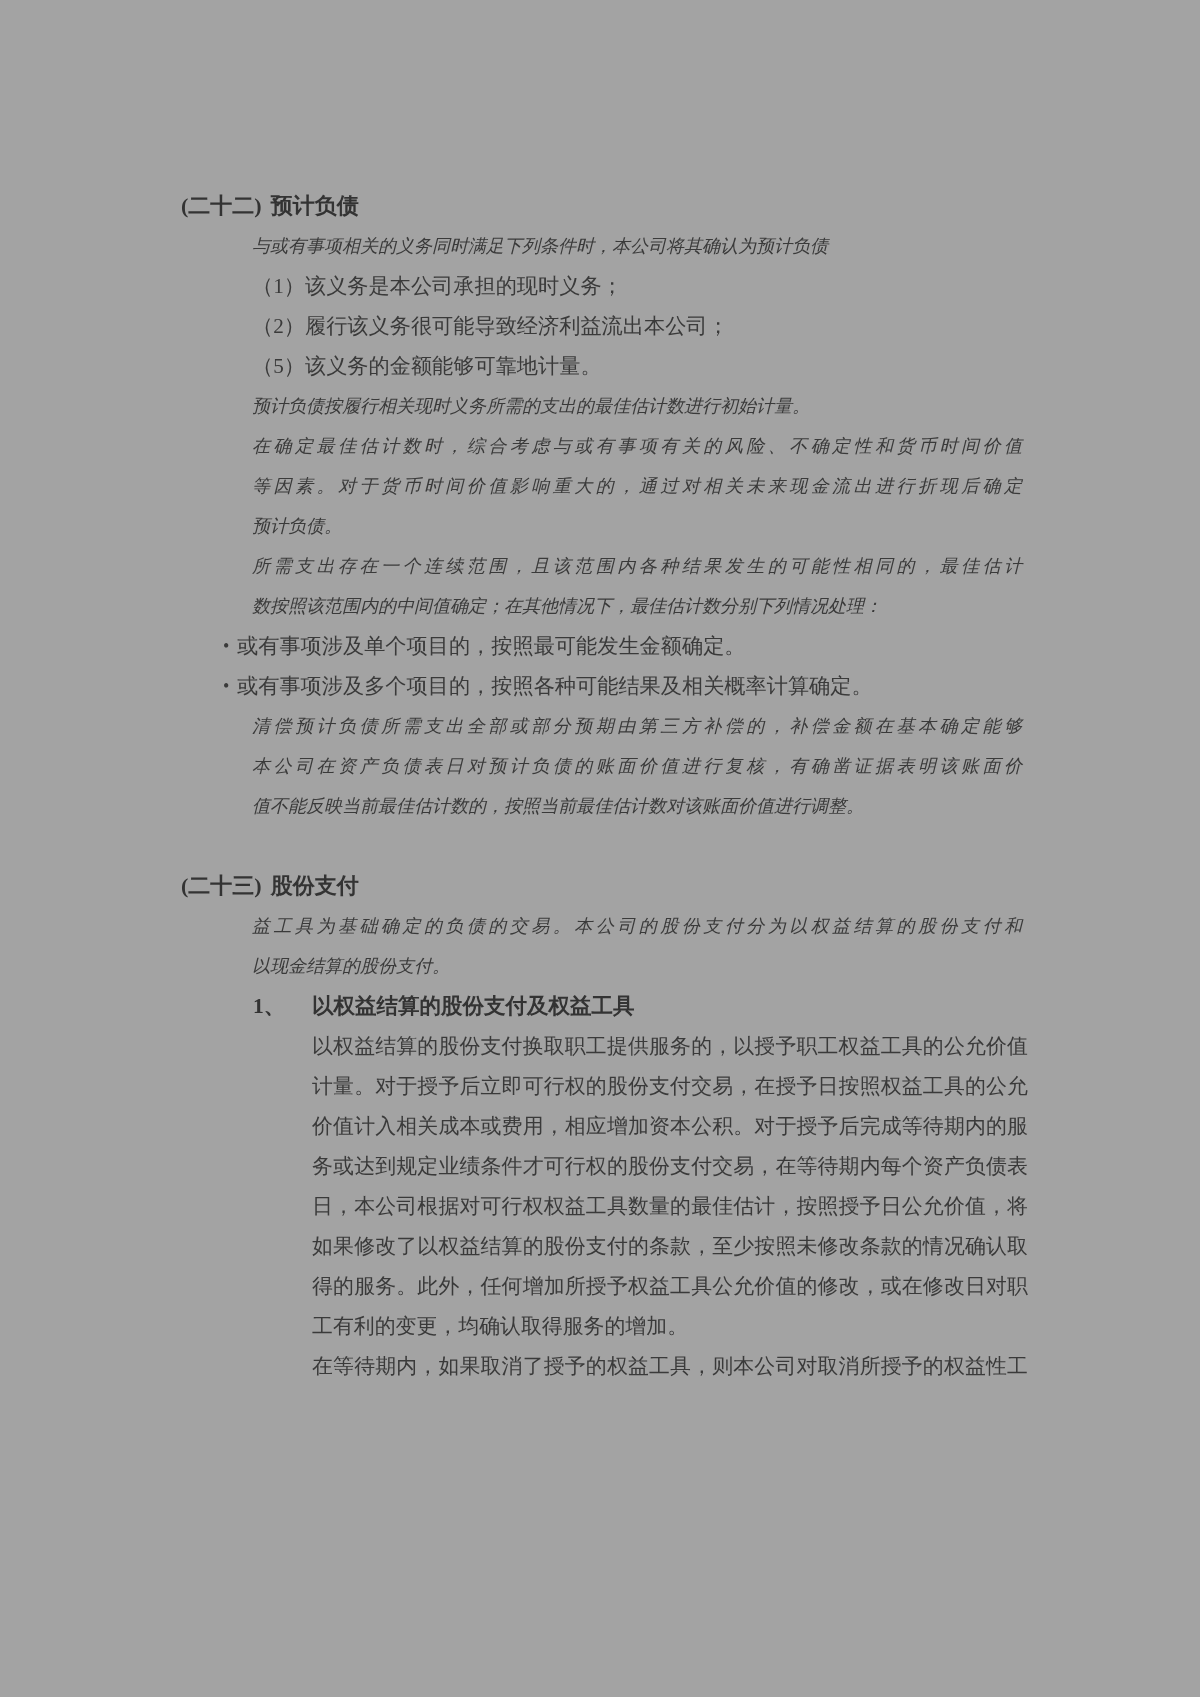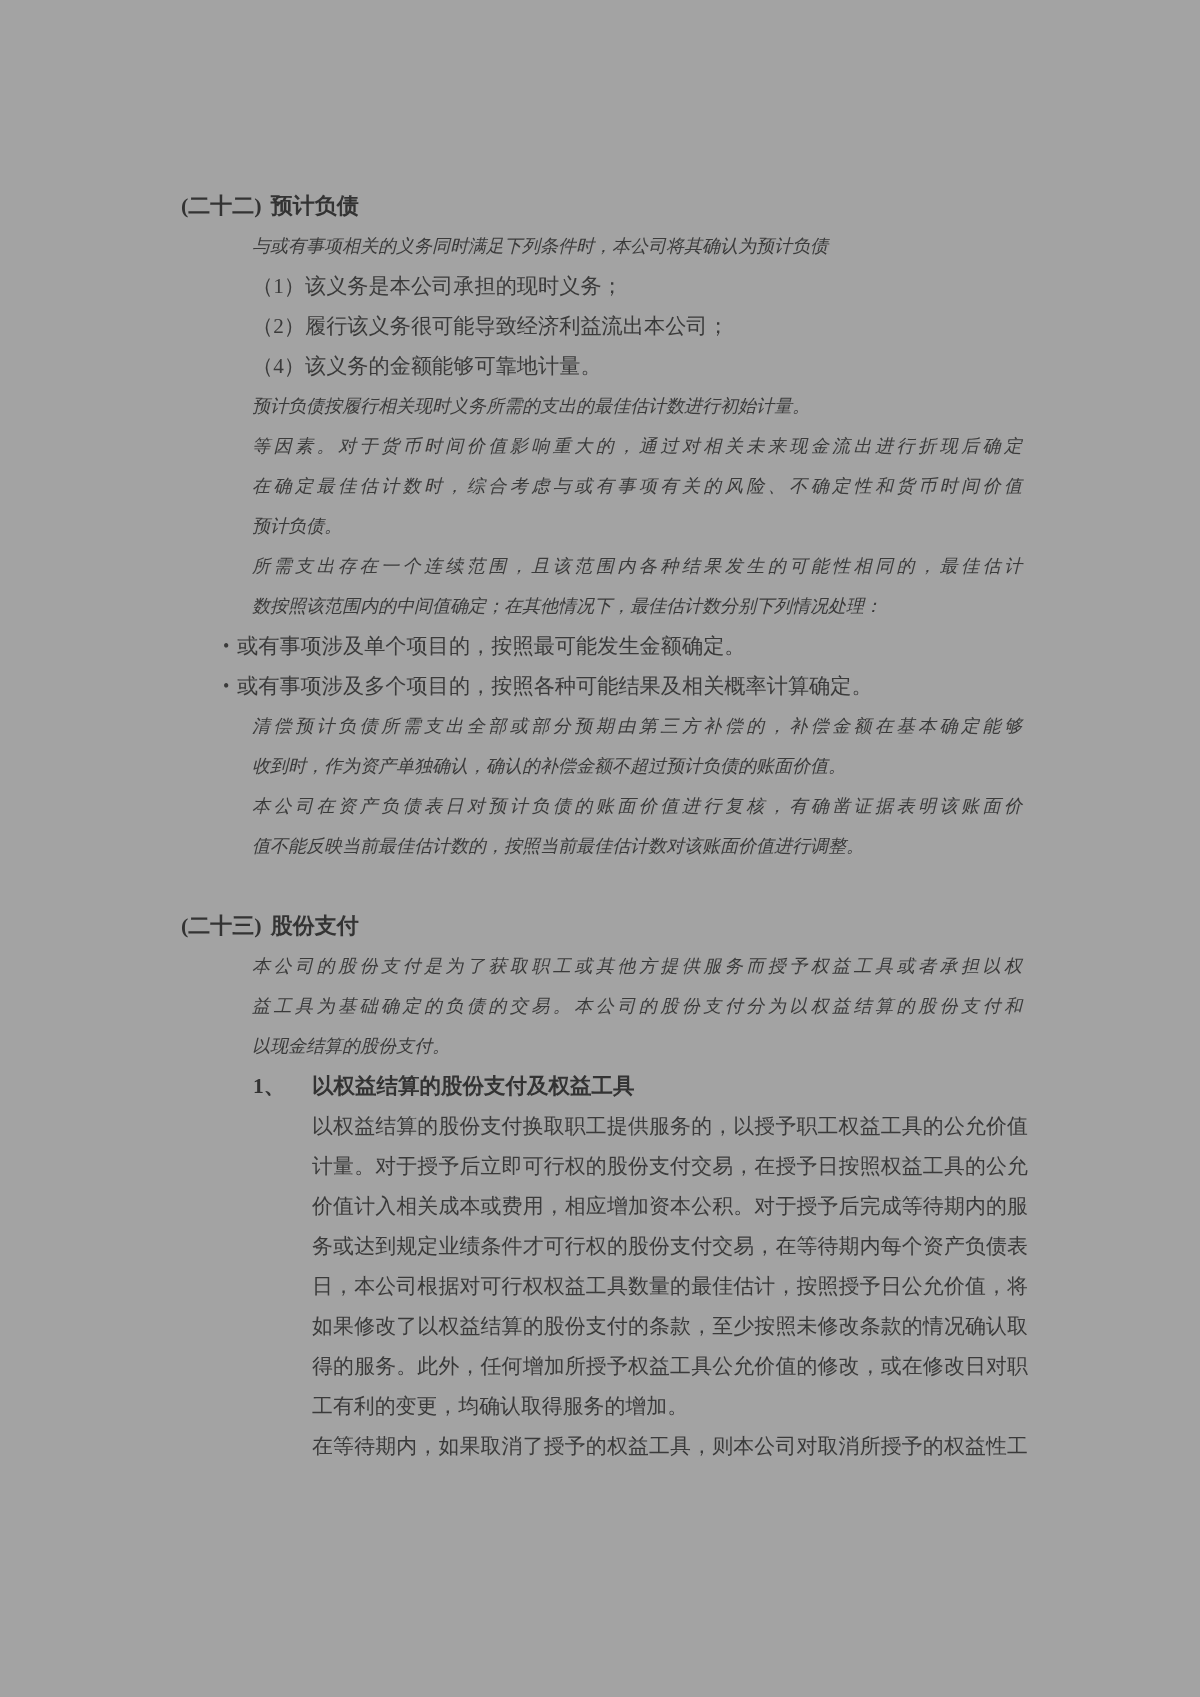--- a/index.html
+++ b/index.html
@@ -86,60 +86,58 @@
 <div class="page">
 
   <h2 class="sec-heading"><span class="num">(二十二)</span><span class="title">预计负债</span></h2>
 
   <div class="para">
     <div class="single">与或有事项相关的义务同时满足下列条件时，本公司将其确认为预计负债</div>
   </div>
 
   <div class="item">（1）该义务是本公司承担的现时义务；</div>
   <div class="item">（2）履行该义务很可能导致经济利益流出本公司；</div>
-  <div class="item">（4）该义务的金额能够可靠地计量。</div>
+  <div class="item">（5）该义务的金额能够可靠地计量。</div>
 
   <div class="para">
     <div class="single">预计负债按履行相关现时义务所需的支出的最佳估计数进行初始计量。</div>
   </div>
 
   <div class="para">
+    <div class="line">在确定最佳估计数时，综合考虑与或有事项有关的风险、不确定性和货币时间价值</div>
     <div class="line">等因素。对于货币时间价值影响重大的，通过对相关未来现金流出进行折现后确定</div>
-    <div class="line">在确定最佳估计数时，综合考虑与或有事项有关的风险、不确定性和货币时间价值</div>
     <div class="line last">预计负债。</div>
   </div>
 
   <div class="para">
     <div class="line">所需支出存在一个连续范围，且该范围内各种结果发生的可能性相同的，最佳估计</div>
     <div class="line last">数按照该范围内的中间值确定；在其他情况下，最佳估计数分别下列情况处理：</div>
   </div>
 
   <div class="bullet-row">
     <span class="dot">•</span>
     <span class="bullet-text">或有事项涉及单个项目的，按照最可能发生金额确定。</span>
   </div>
   <div class="bullet-row">
     <span class="dot">•</span>
     <span class="bullet-text">或有事项涉及多个项目的，按照各种可能结果及相关概率计算确定。</span>
   </div>
 
   <div class="para">
     <div class="line">清偿预计负债所需支出全部或部分预期由第三方补偿的，补偿金额在基本确定能够</div>
-    <div class="line last">收到时，作为资产单独确认，确认的补偿金额不超过预计负债的账面价值。</div>
   </div>
 
   <div class="para">
     <div class="line">本公司在资产负债表日对预计负债的账面价值进行复核，有确凿证据表明该账面价</div>
     <div class="line last">值不能反映当前最佳估计数的，按照当前最佳估计数对该账面价值进行调整。</div>
   </div>
 
   <h2 class="sec-heading sec-heading-2"><span class="num">(二十三)</span><span class="title">股份支付</span></h2>
 
   <div class="para">
-    <div class="line">本公司的股份支付是为了获取职工或其他方提供服务而授予权益工具或者承担以权</div>
     <div class="line">益工具为基础确定的负债的交易。本公司的股份支付分为以权益结算的股份支付和</div>
     <div class="line last">以现金结算的股份支付。</div>
   </div>
 
   <div class="sub-heading"><span class="sub-num">1、</span><span class="sub-title">以权益结算的股份支付及权益工具</span></div>
 
   <div class="sub-para">
     <div class="line">以权益结算的股份支付换取职工提供服务的，以授予职工权益工具的公允价值</div>
     <div class="line">计量。对于授予后立即可行权的股份支付交易，在授予日按照权益工具的公允</div>
     <div class="line">价值计入相关成本或费用，相应增加资本公积。对于授予后完成等待期内的服</div>

